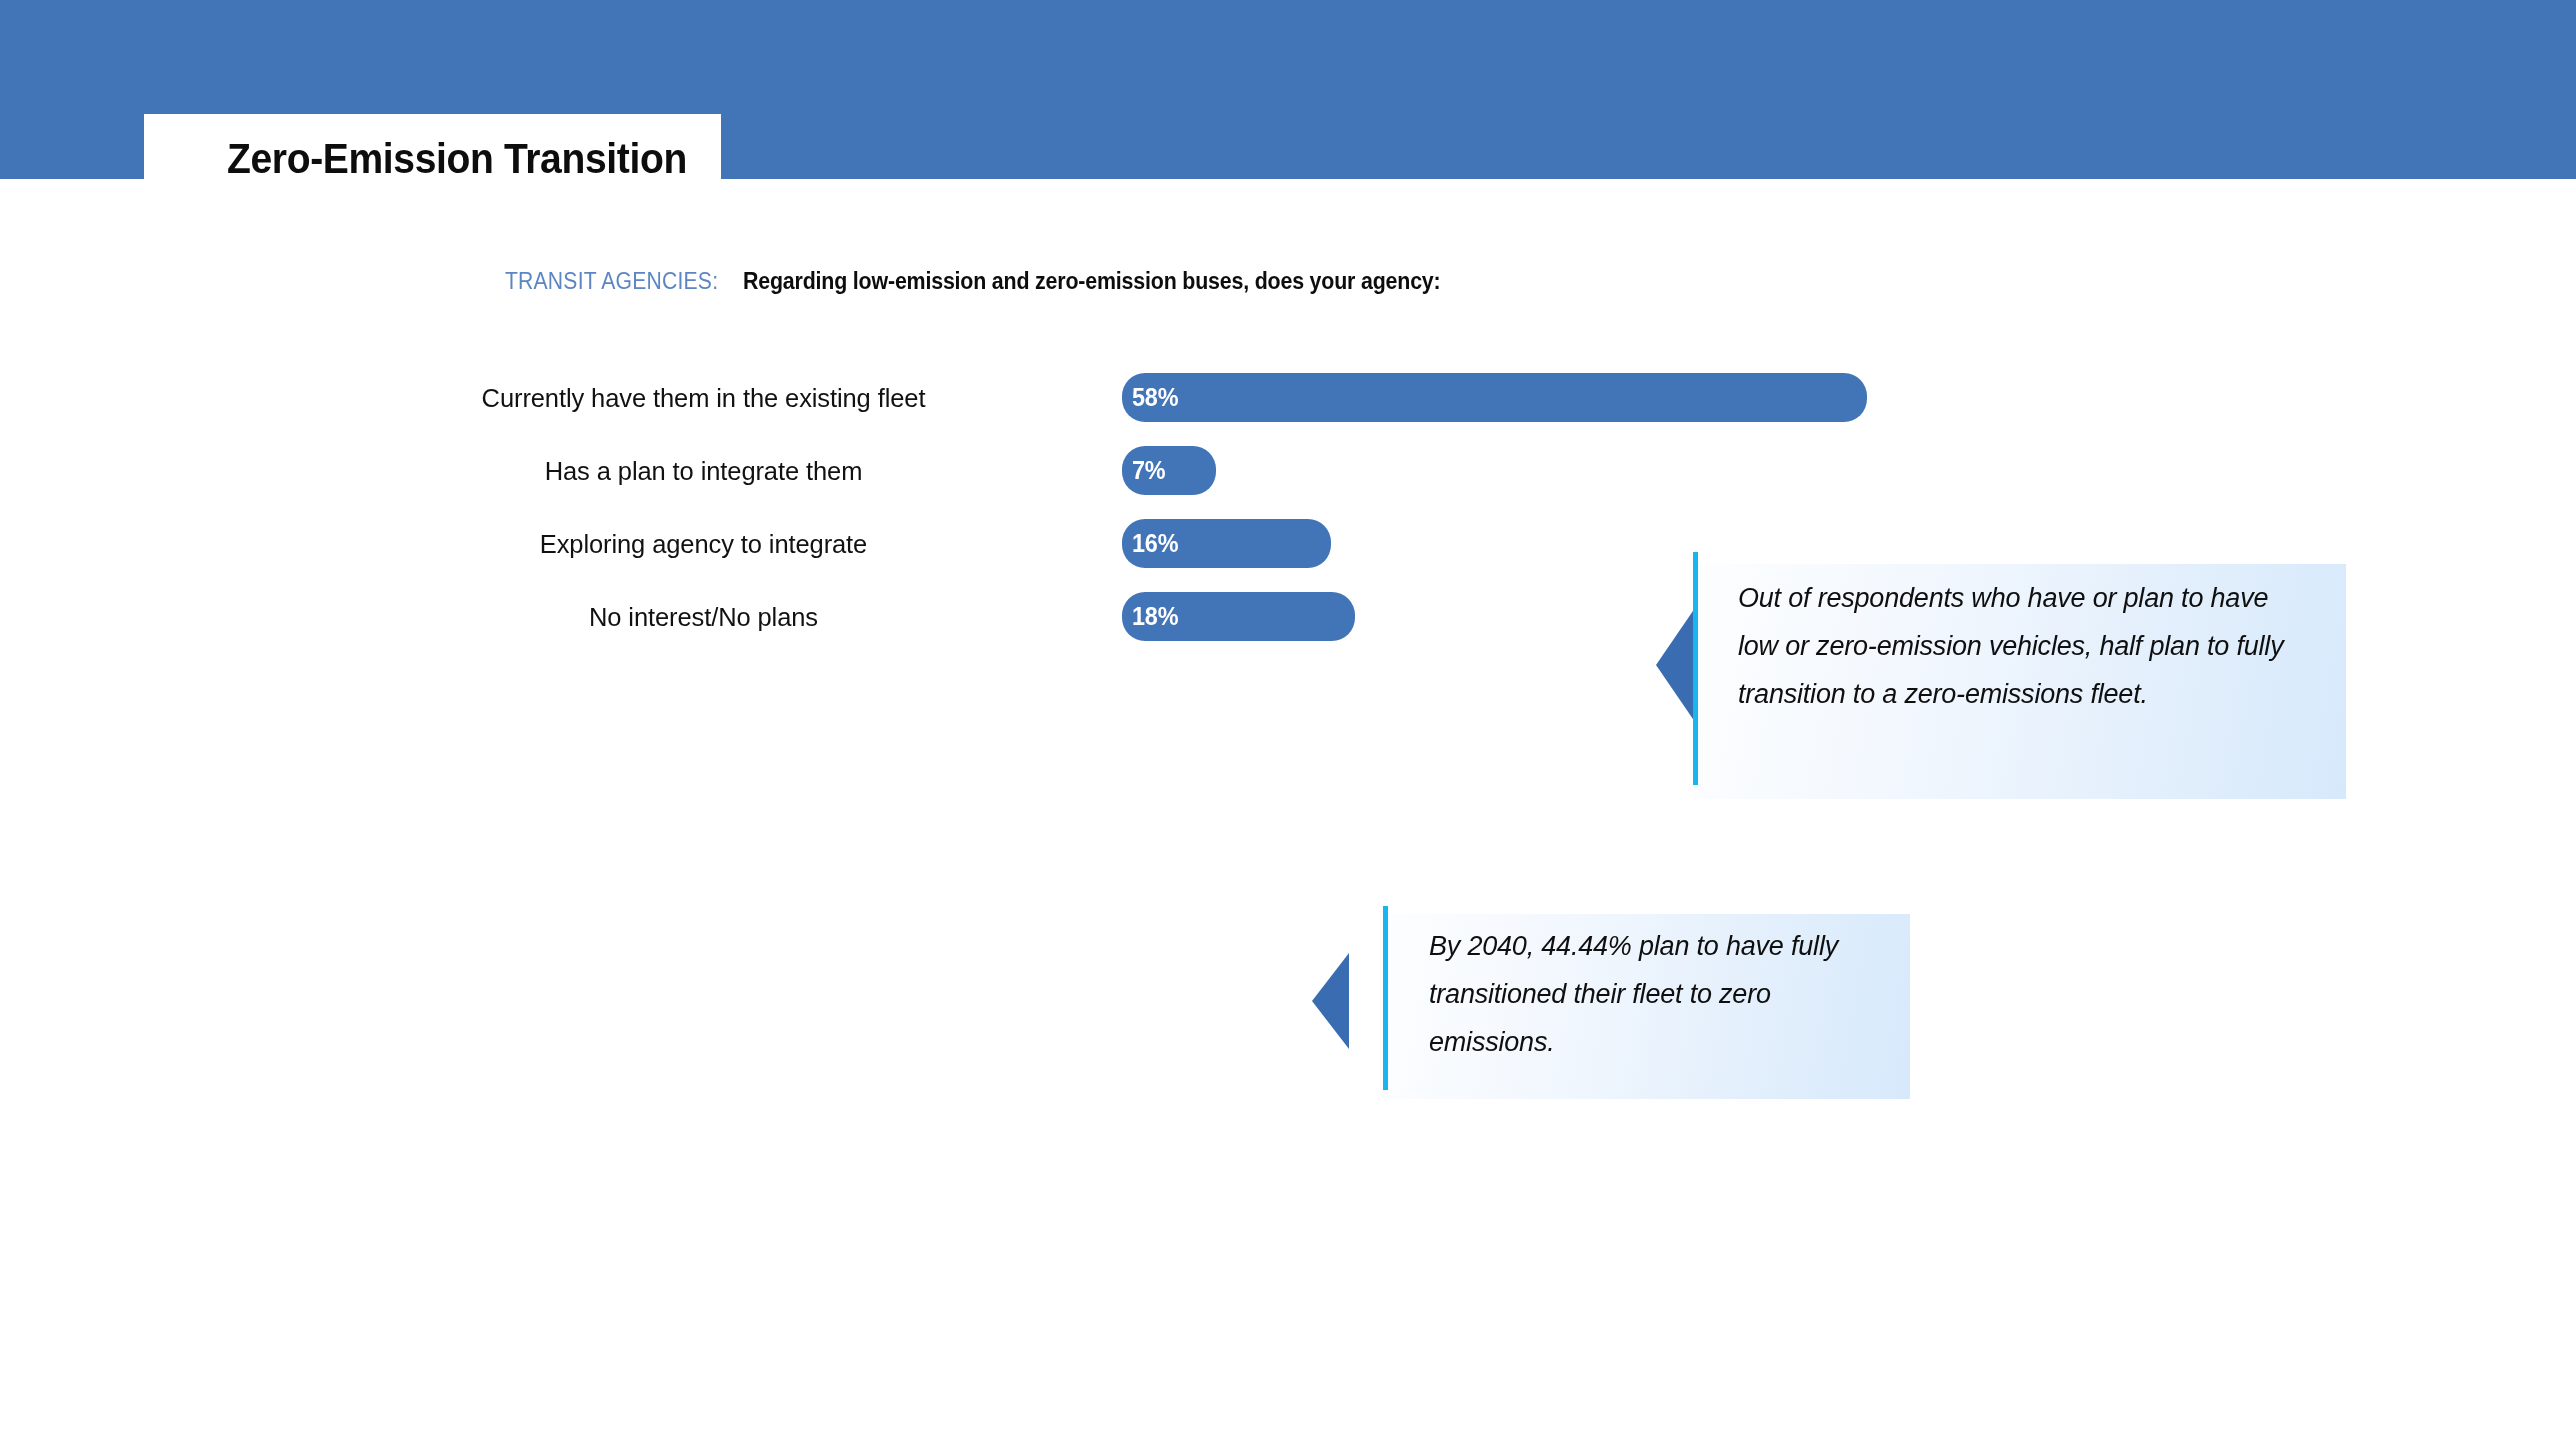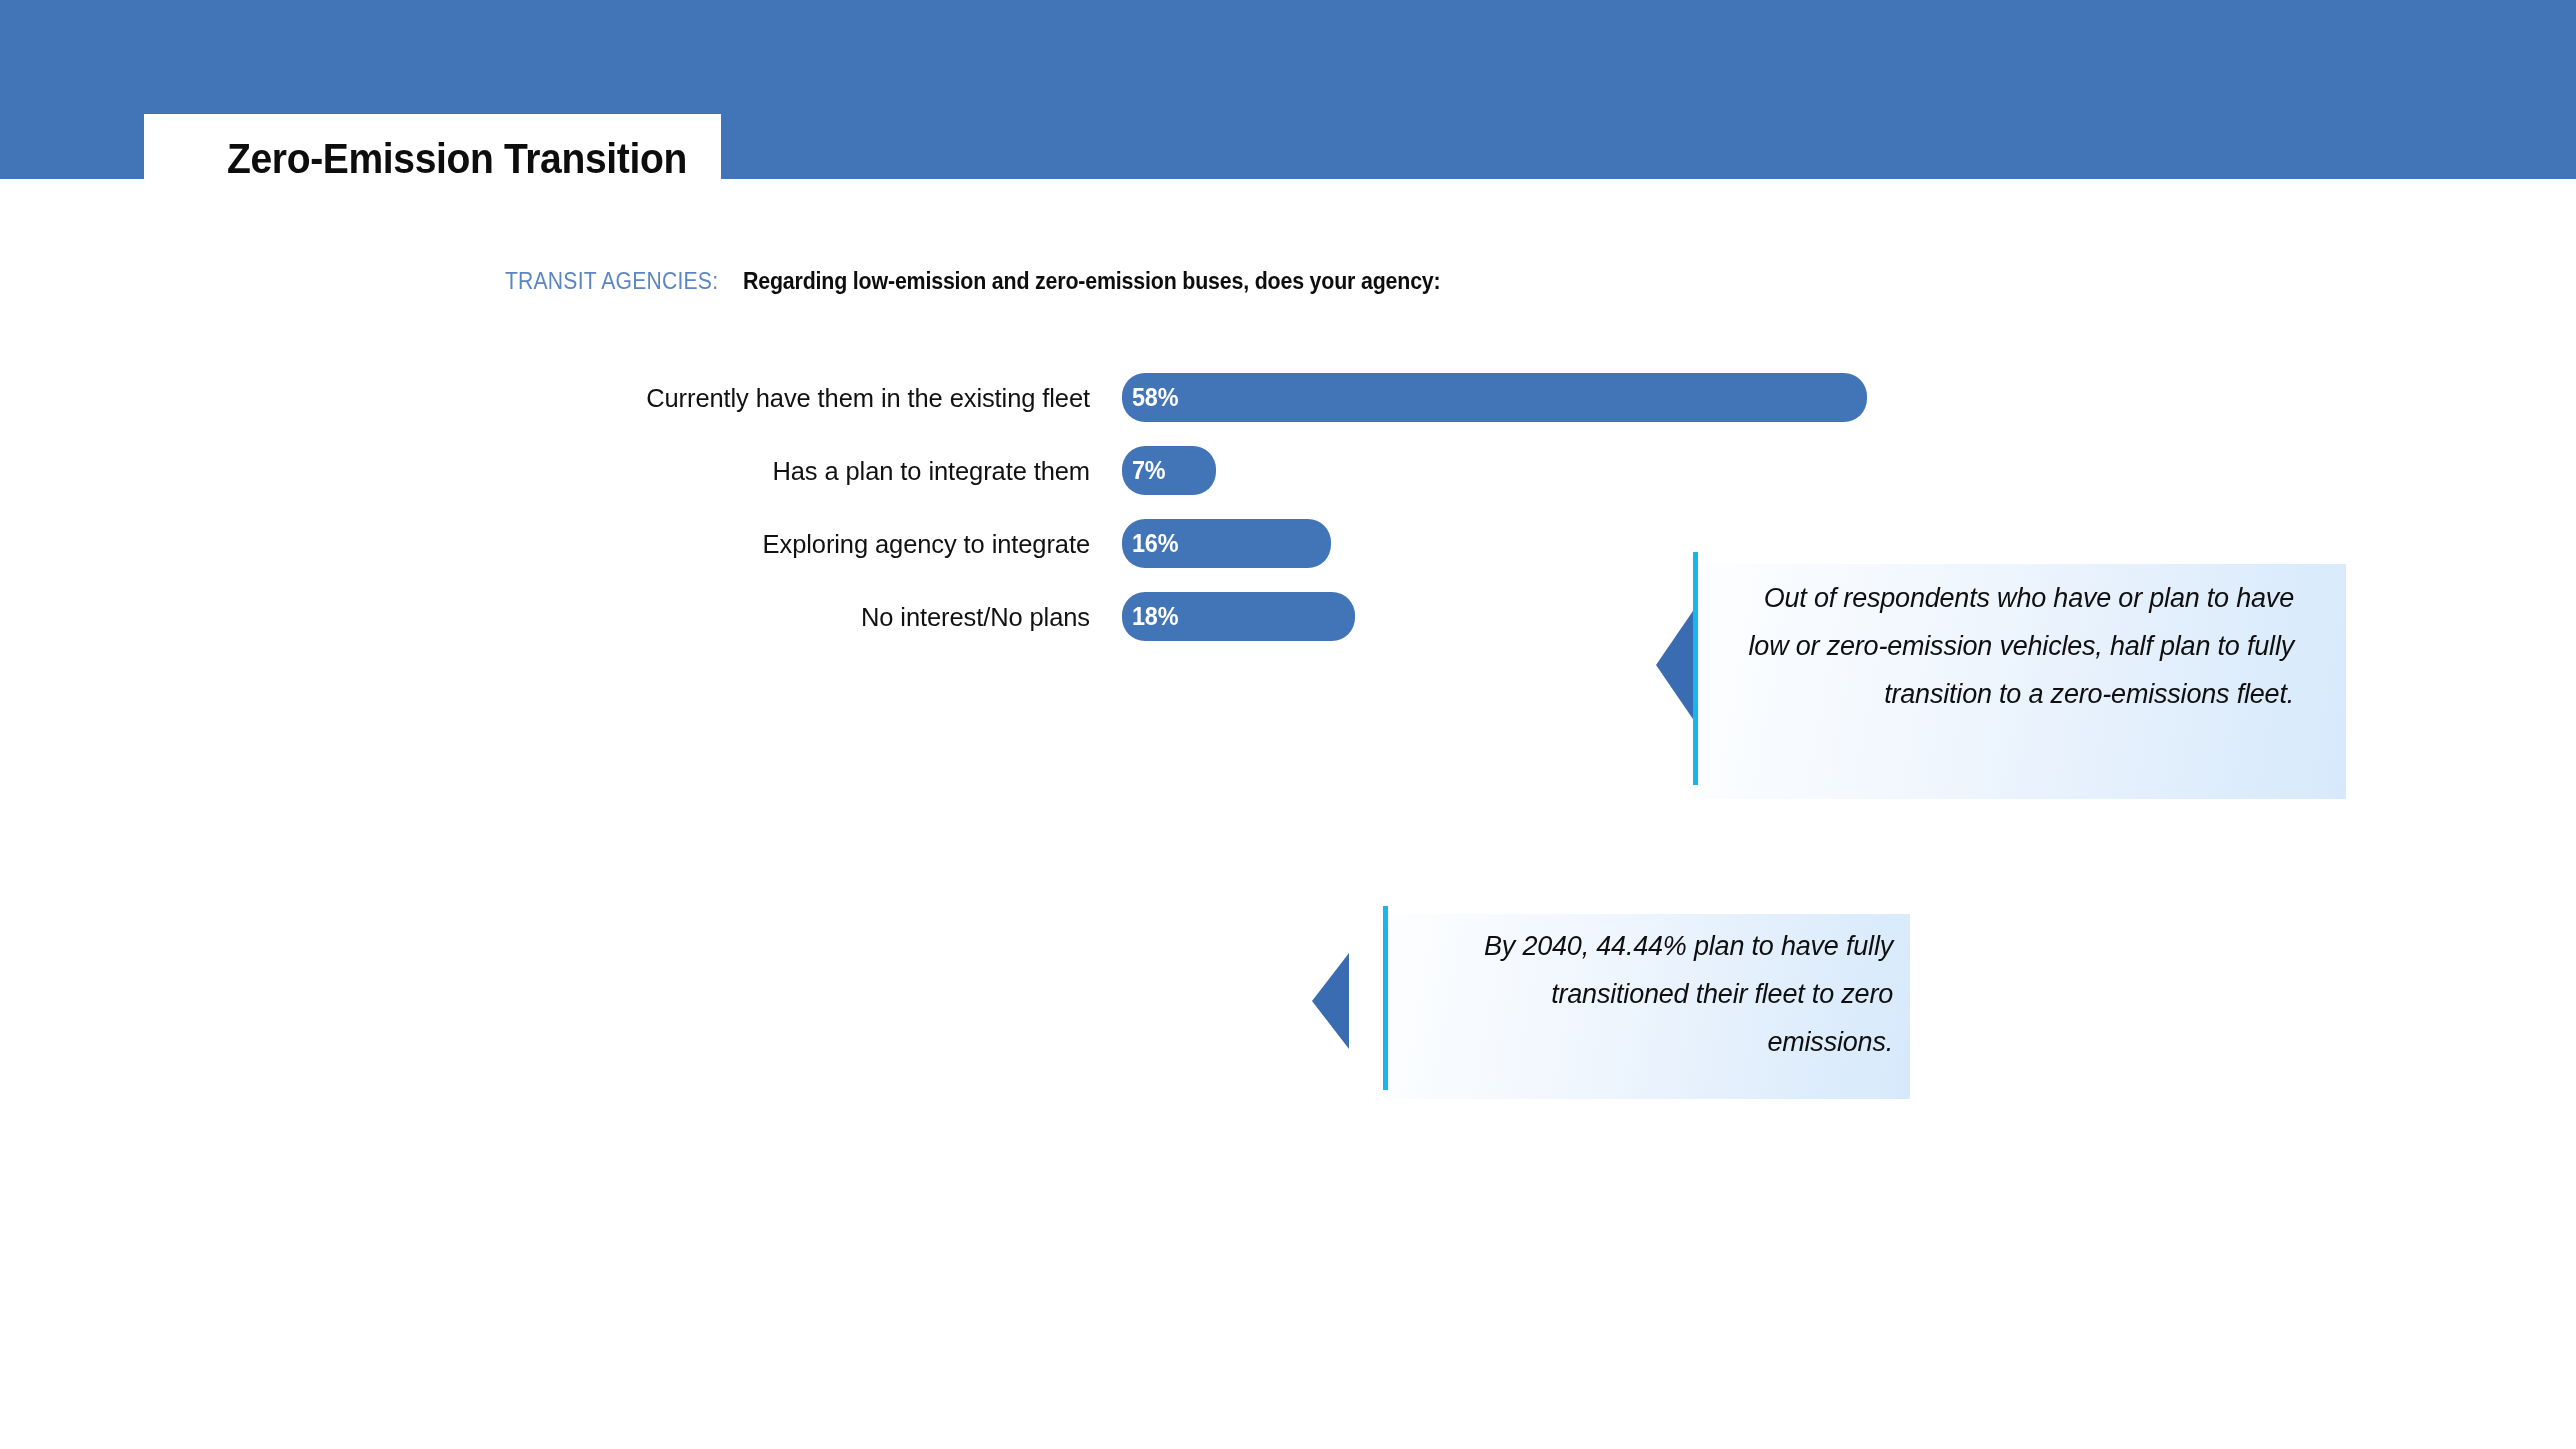--- a/index.html
+++ b/index.html
@@ -82,21 +82,21 @@
   }
   .bar-row {
     position: relative;
     height: 73px;
   }
   .bar-label {
     position: absolute;
     right: 1486px;       
     top: 10.8px;
     width: 773px;
-    text-align: right;
+    text-align: center;
     font-size: 25.5px;
     color: #111111;
     white-space: nowrap;
     letter-spacing: -0.1px;
   }
   .bar-track {
     position: absolute;
     left: 1122px;
     top: 0;
     height: 49px;
@@ -116,21 +116,20 @@
     margin-left: 10px;
     letter-spacing: -0.2px;
     white-space: nowrap;
     transform: scaleX(0.9);
     transform-origin: left center;
   }
 
   
   .callout {
     position: absolute;
-    text-align: right;
   }
   .callout-box {
     position: absolute;
     left: 0;
     top: 0;
     background: linear-gradient(100deg, #fdfeff 0%, #f3f8fe 32%, #e3effc 70%, #d6e9fb 100%);
     box-sizing: border-box;
   }
   .callout-rule {
     position: absolute;

